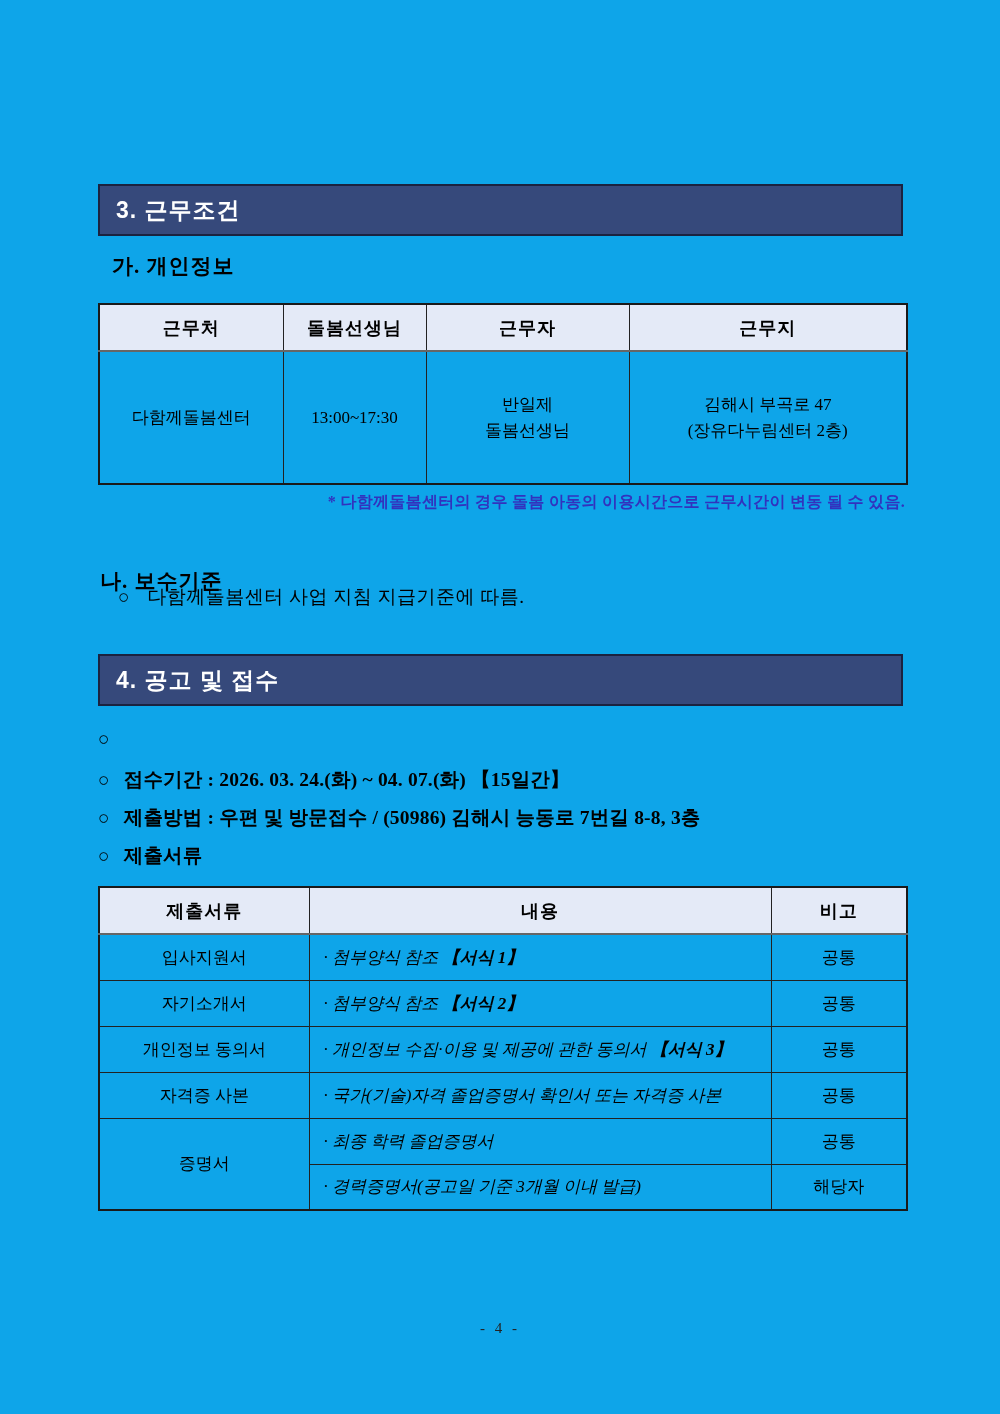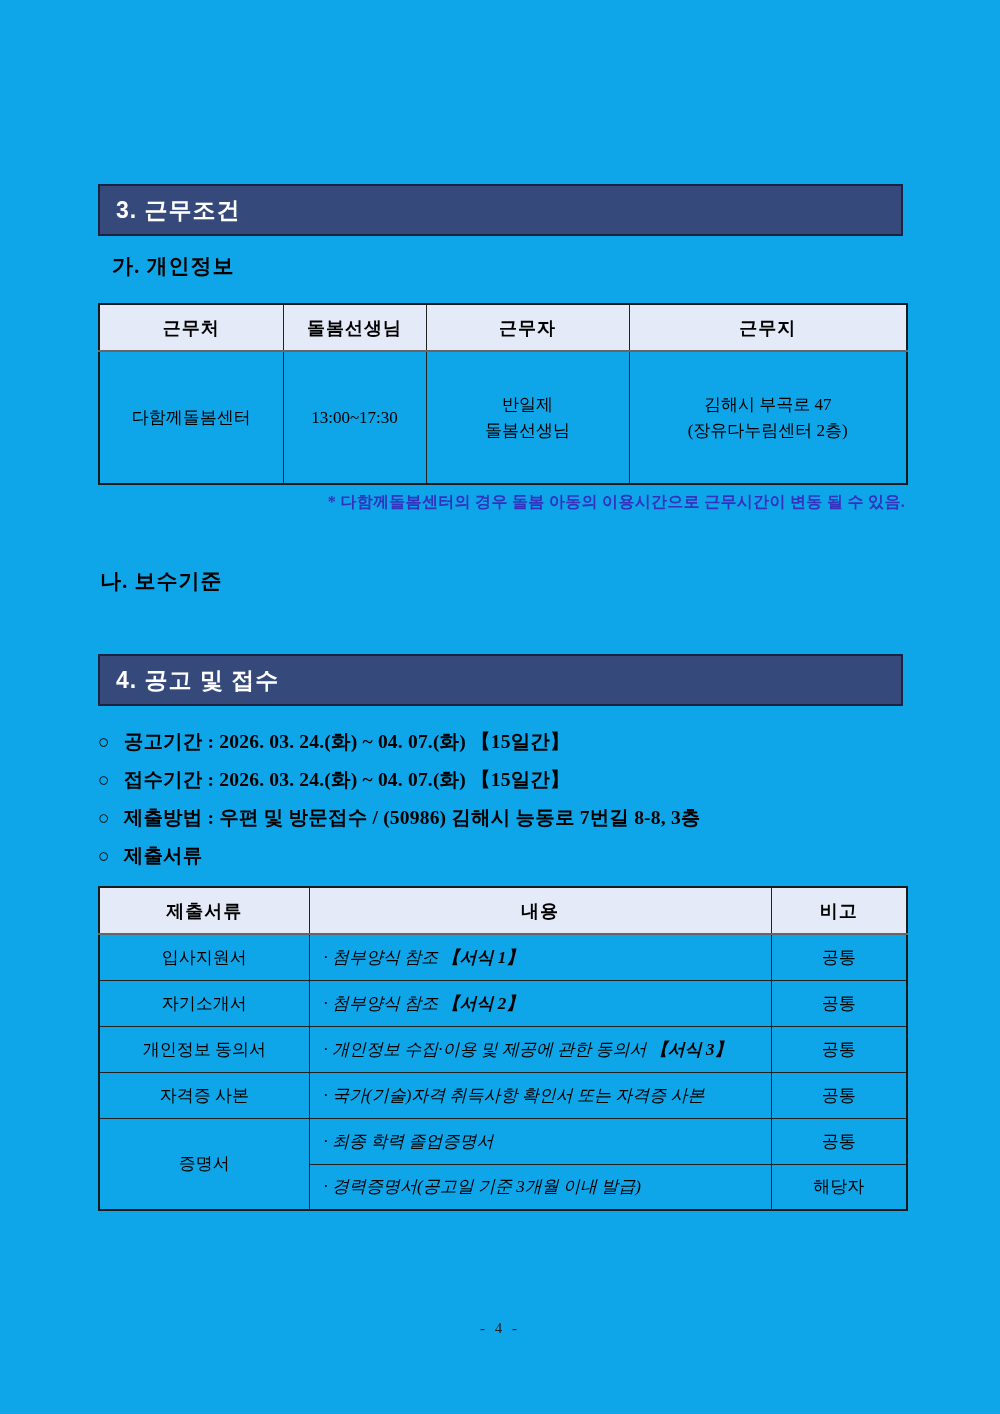--- a/index.html
+++ b/index.html
@@ -164,29 +164,32 @@
         <div>김해시 부곡로 47</div>
         <div>(장유다누림센터 2층)</div>
       </td>
     </tr>
   </tbody>
     </table>
 
   <div class="note">* 다함께돌봄센터의 경우 돌봄 아동의 이용시간으로 근무시간이 변동 될 수 있음.</div>
 
   <div class="subheading heading-na">나. 보수기준</div>
+  <div class="item-line">
+    <span class="marker">○</span>
+    <span>다함께돌봄센터 사업 지침 지급기준에 따름.</span>
+  </div>
 
   <div class="secbar bar4">
     <span>4. 공고 및 접수</span>
   </div>
 
   <div class="bullets">
     <div class="bullet-line">
       <span class="marker">○</span>
-      <span>공고기간 : 2026. 03. 24.(화) ~ 04. 07.(화) 【15일간】</span>
     </div>
     <div class="bullet-line">
       <span class="marker">○</span>
       <span>접수기간 : 2026. 03. 24.(화) ~ 04. 07.(화) 【15일간】</span>
     </div>
     <div class="bullet-line">
       <span class="marker">○</span>
       <span>제출방법 : 우편 및 방문접수 / (50986) 김해시 능동로 7번길 8-8, 3층</span>
     </div>
     <div class="bullet-line">
@@ -217,21 +220,21 @@
       <td class="content"><span>· 첨부양식 참조 </span><span class="bold-inline">【서식 2】</span></td>
       <td>공통</td>
     </tr>
     <tr class="r">
       <td>개인정보 동의서</td>
       <td class="content"><span>· 개인정보 수집·이용 및 제공에 관한 동의서 </span><span class="bold-inline">【서식 3】</span></td>
       <td>공통</td>
     </tr>
     <tr class="r">
       <td>자격증 사본</td>
-      <td class="content"><span>· 국가(기술)자격 취득사항 확인서 또는 자격증 사본</span></td>
+      <td class="content"><span>· 국가(기술)자격 졸업증명서 확인서 또는 자격증 사본</span></td>
       <td>공통</td>
     </tr>
     <tr class="r">
       <td rowspan="2">증명서</td>
       <td class="content"><span>· 최종 학력 졸업증명서</span></td>
       <td>공통</td>
     </tr>
     <tr class="r">
       <td class="content"><span>· 경력증명서(공고일 기준 3개월 이내 발급)</span></td>
       <td>해당자</td>

